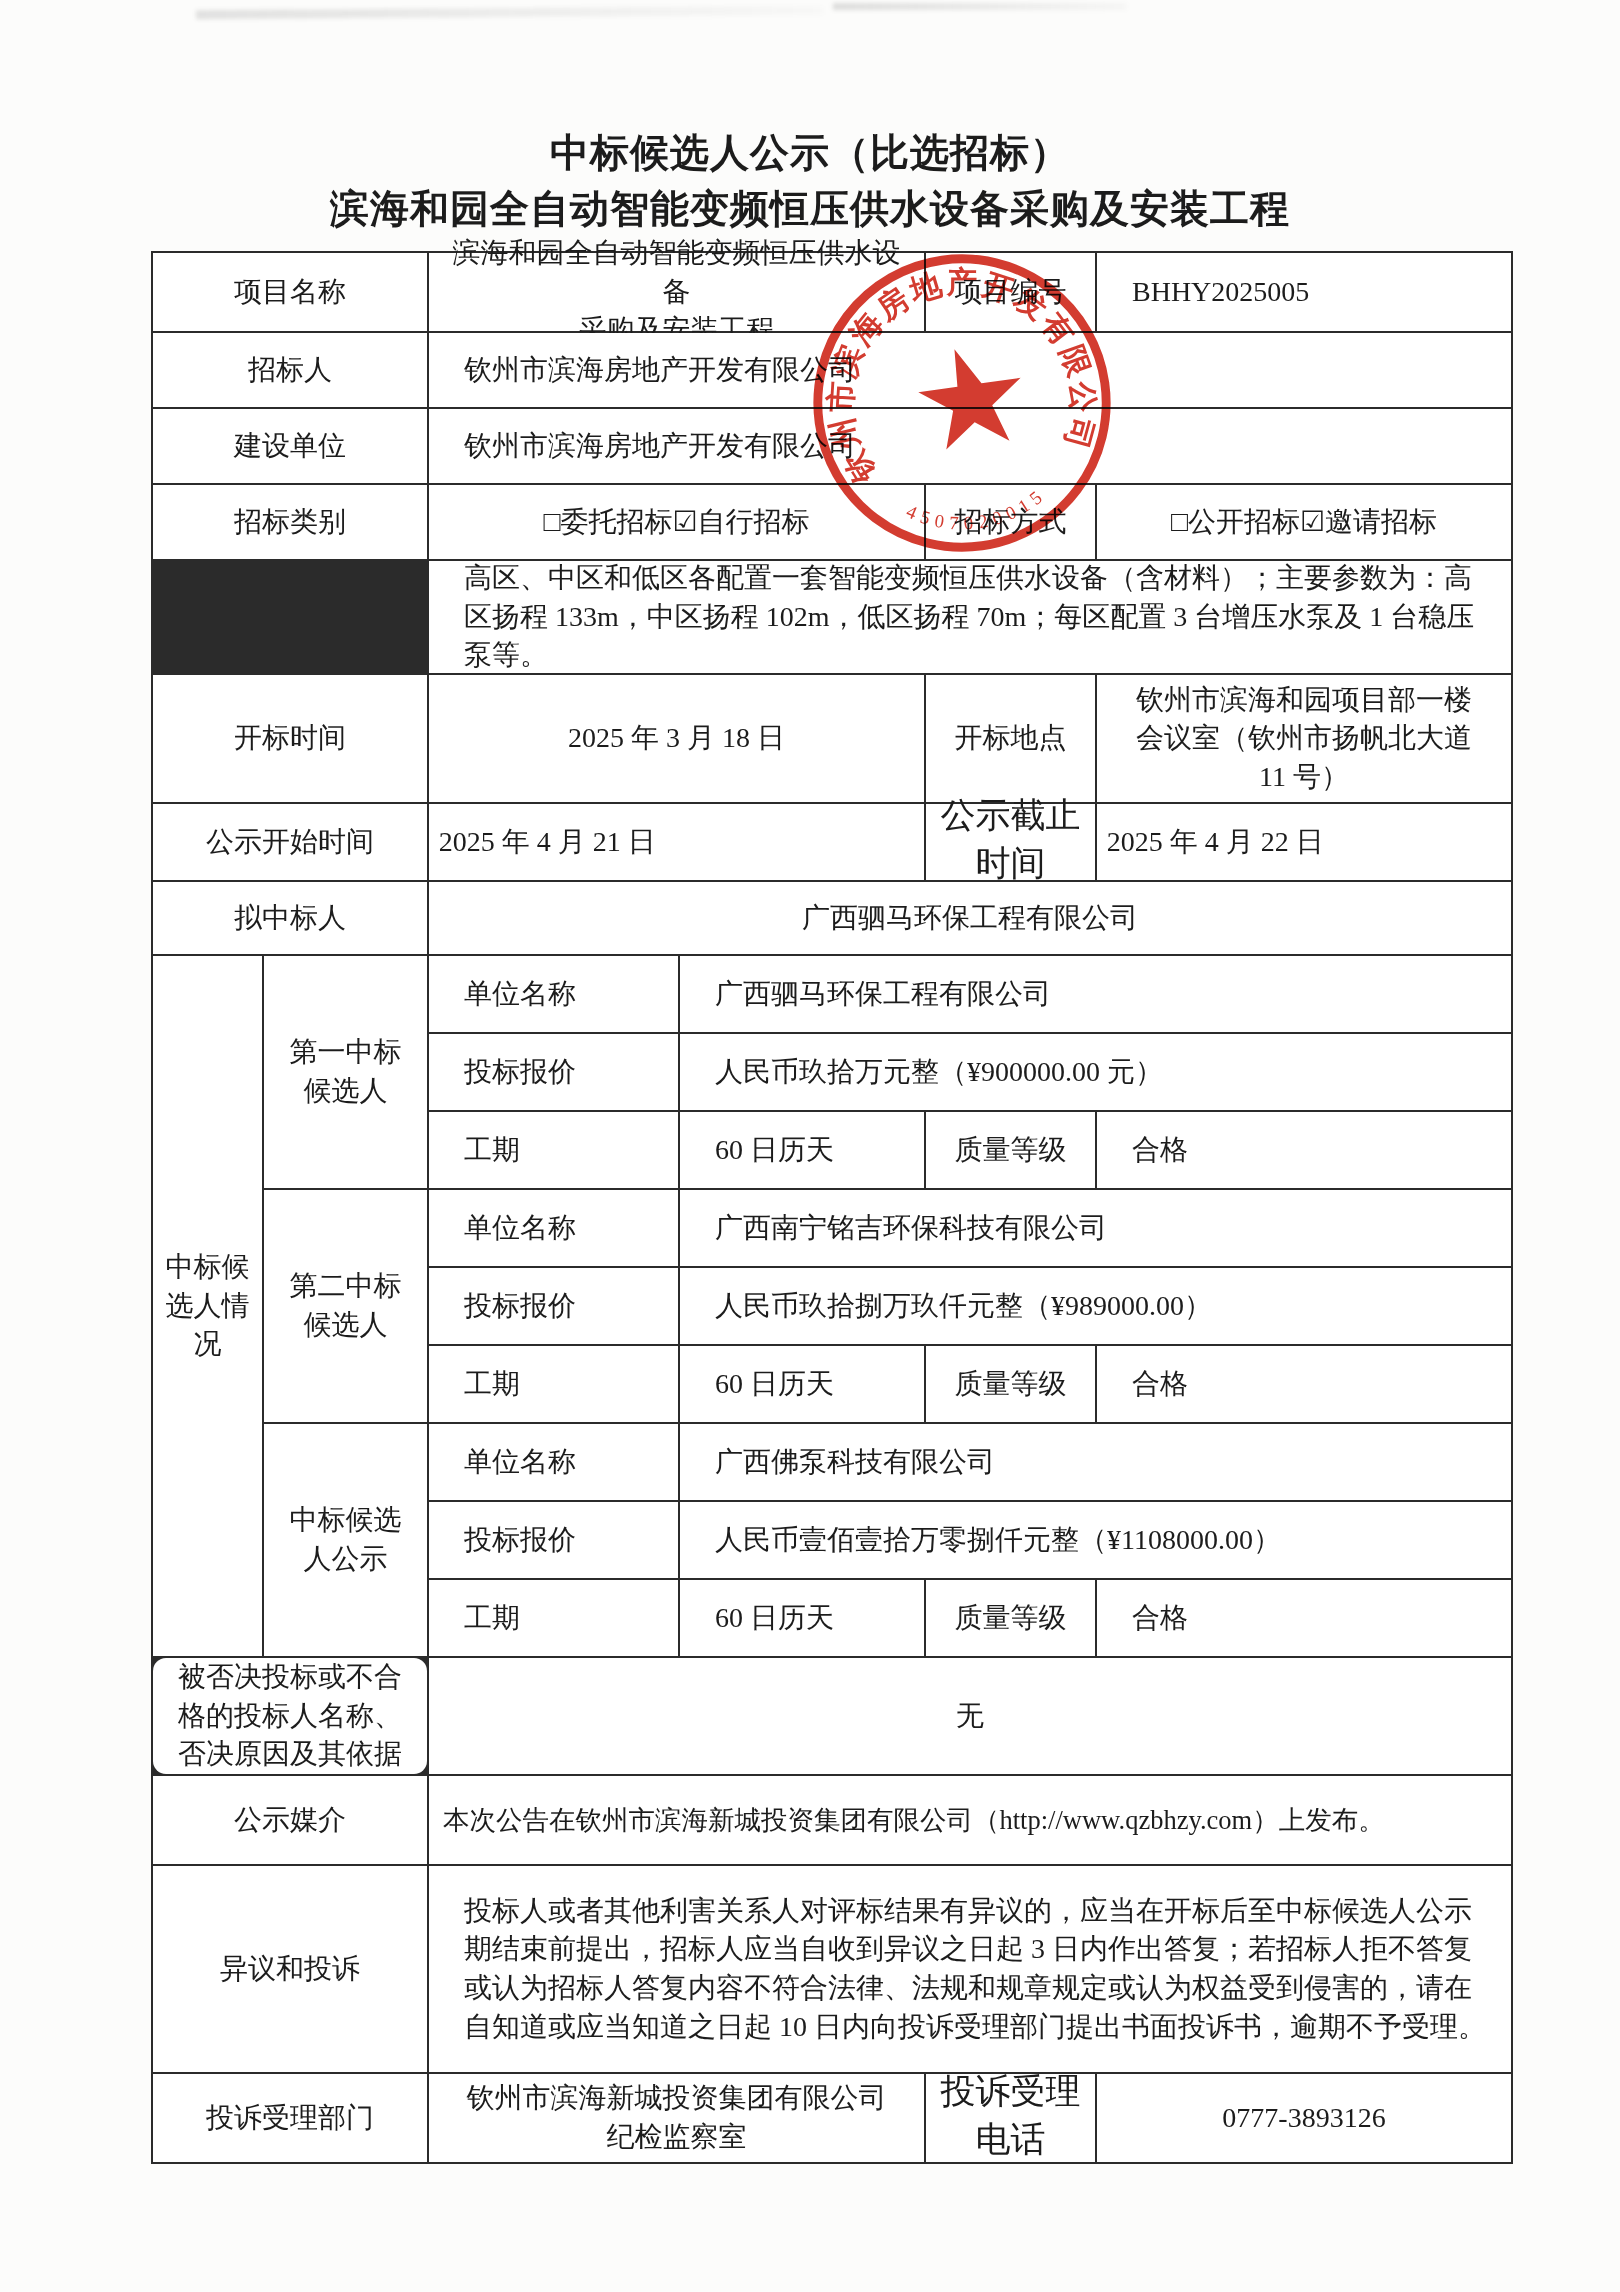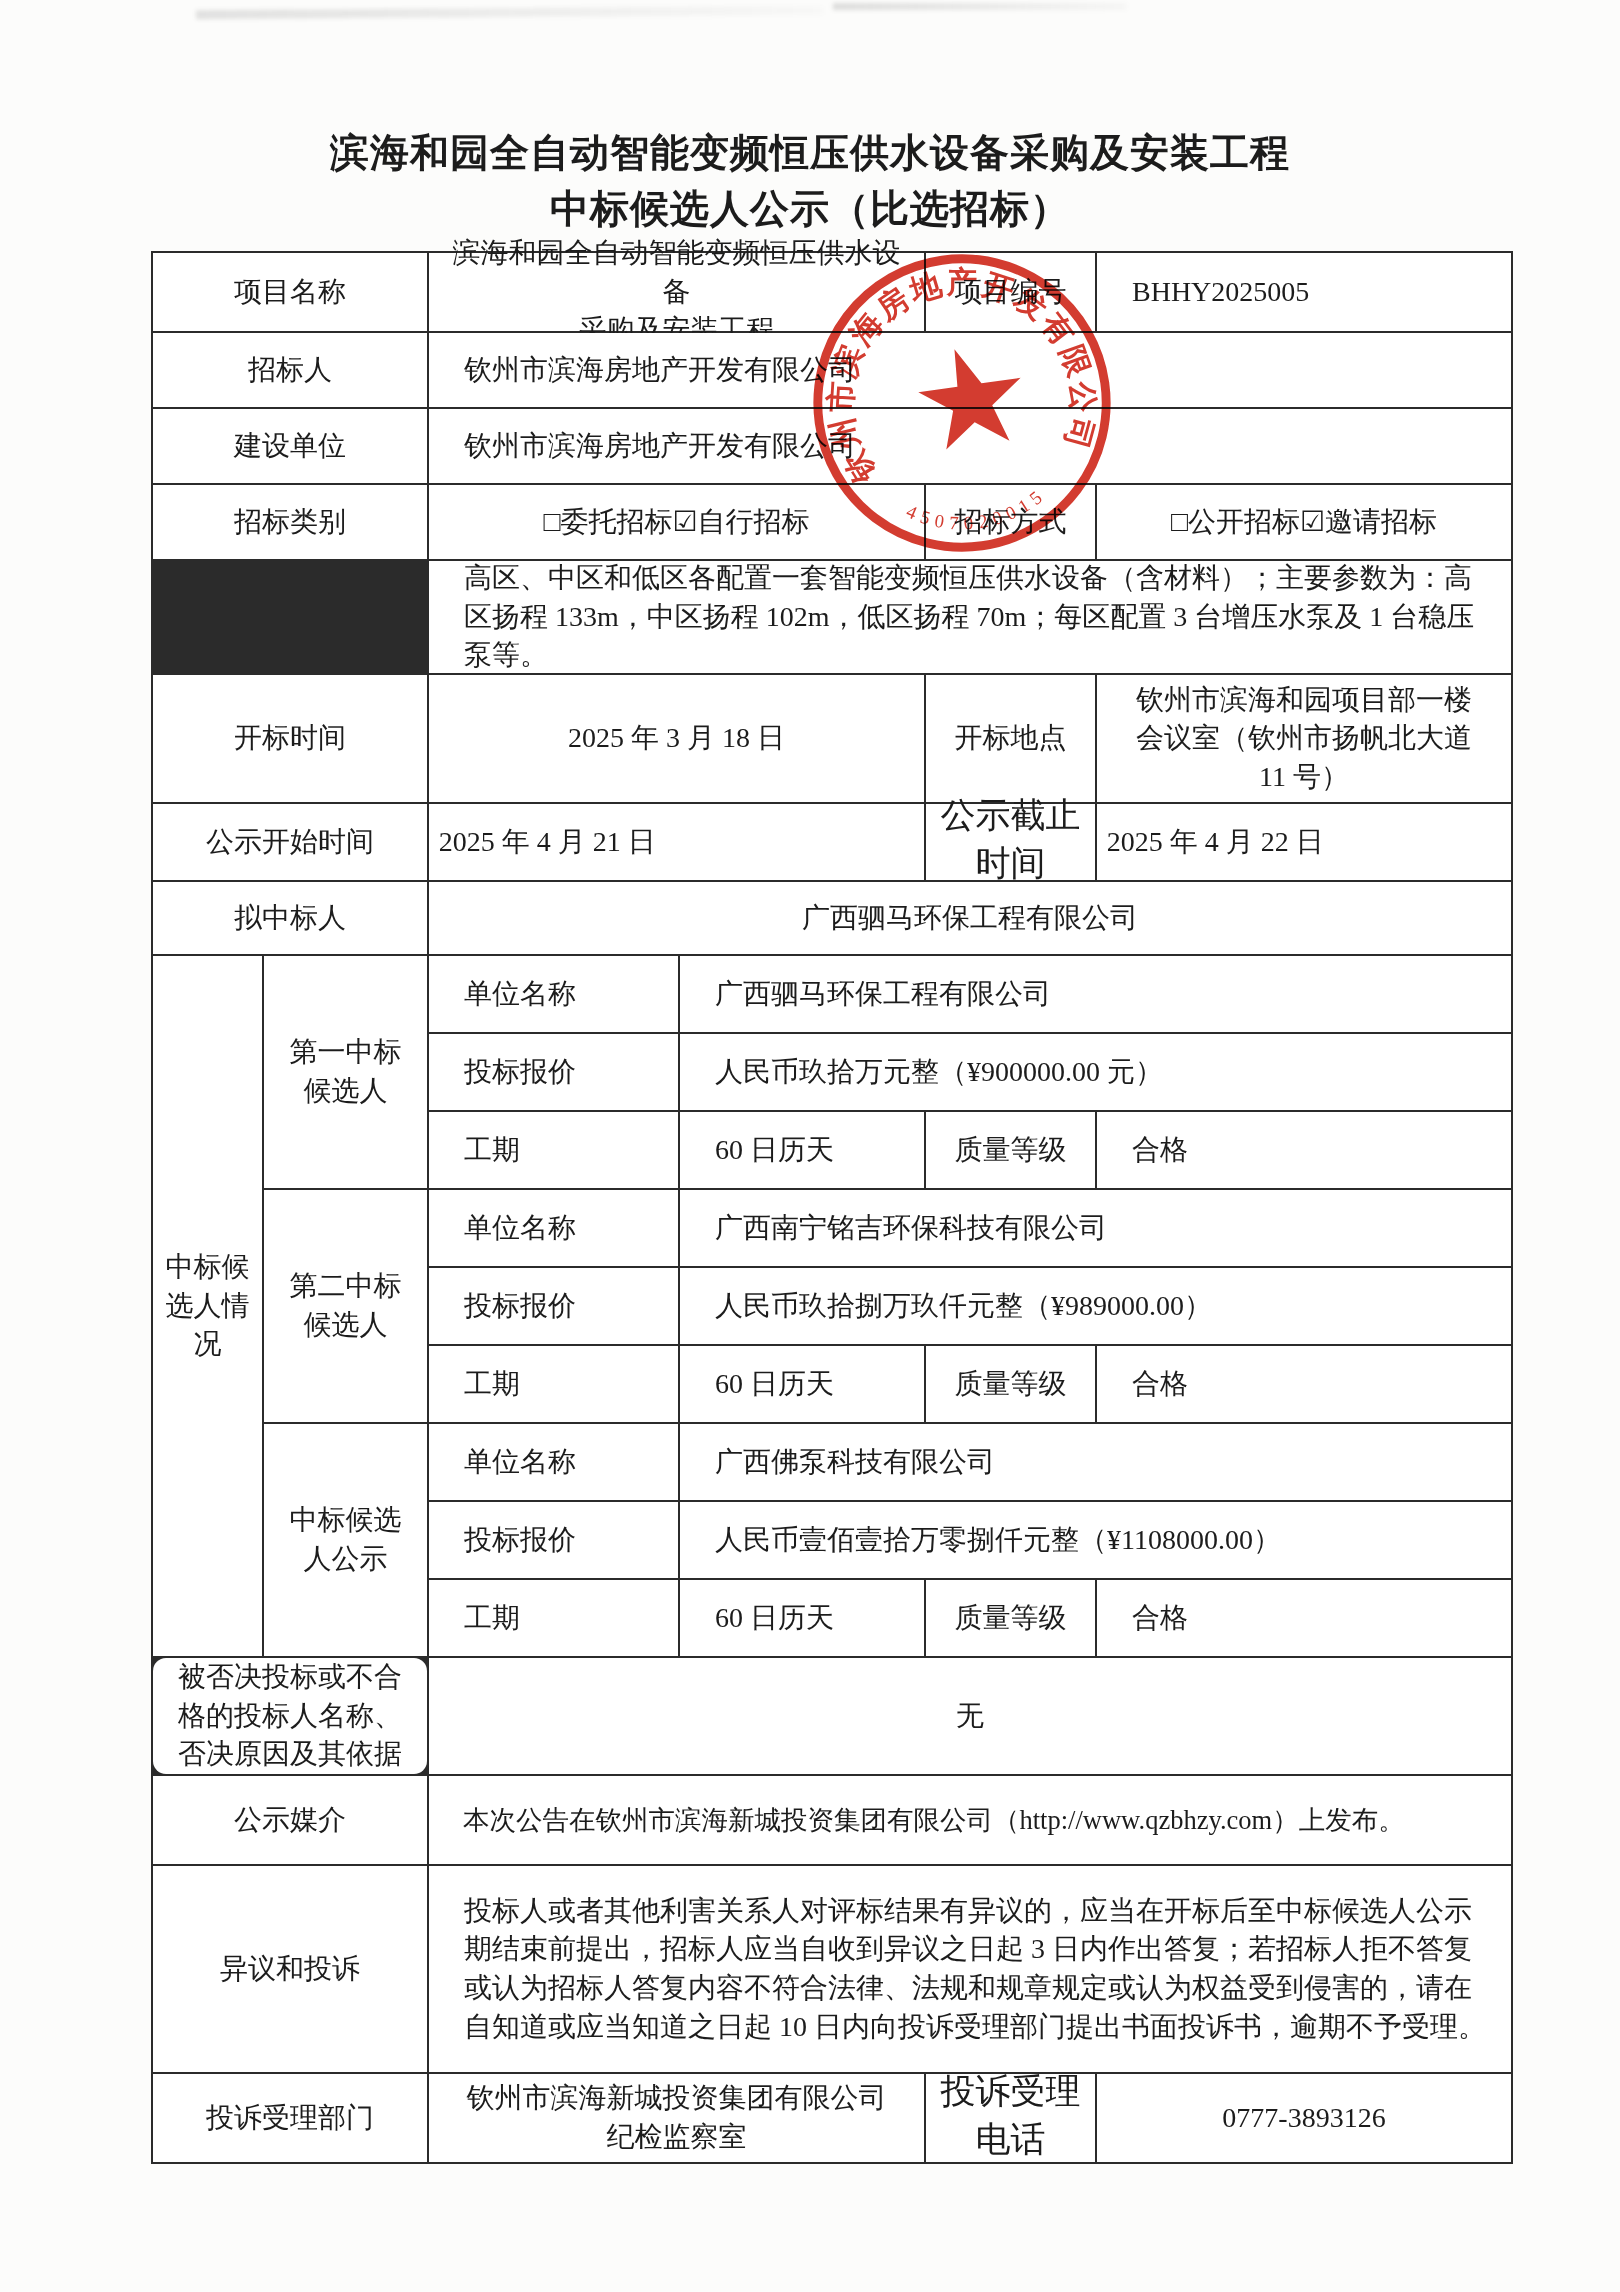--- a/index.html
+++ b/index.html
@@ -32,37 +32,37 @@
     background:#2b2b2b;border:2.9px solid #2b2b2b;
   }
   .c{background:#ffffff;display:flex;align-items:center;justify-content:center;
      text-align:center;font-size:28px;line-height:1.38;padding:3.9px 9.8px;
      box-sizing:border-box;word-break:break-all;}
   .lf{justify-content:flex-start;text-align:left;}
   .p26{padding-left:35px;padding-right:19.6px;}
   .narrow{max-width:94px;}   
   .rank{max-width:120px;}    
   .tight{padding:18px 2px;font-size:35px;font-family:Liberation Mono, monospace;}
-  .media{font-size:26.5px;white-space:nowrap;padding-left:34px;}
+  .media{font-size:26.5px;white-space:nowrap;padding-left:14px;}
   .blk span{display:block;}
   
   .seal{position:absolute;left:804px;top:245px;width:316px;height:316px;
         transform:rotate(-8deg);mix-blend-mode:multiply;opacity:.92;}
 </style>
 </head>
 <body>
 
 <div class="page">
 
   <div class="streak1"></div>
   <div class="streak2"></div>
 
   <div class="titles">
+    <div class="title-l">中标候选人公示（比选招标）</div>
     <div class="title-l">滨海和园全自动智能变频恒压供水设备采购及安装工程</div>
-    <div class="title-l">中标候选人公示（比选招标）</div>
   </div>
 
   <div class="tbl">
 
     <div class="c" style="grid-area:1/1/2/3">项目名称</div>
     <div class="c blk" style="grid-area:1/3/2/5">
       <div>
         <span>滨海和园全自动智能变频恒压供水设备</span>
         <span>采购及安装工程</span>
       </div>

